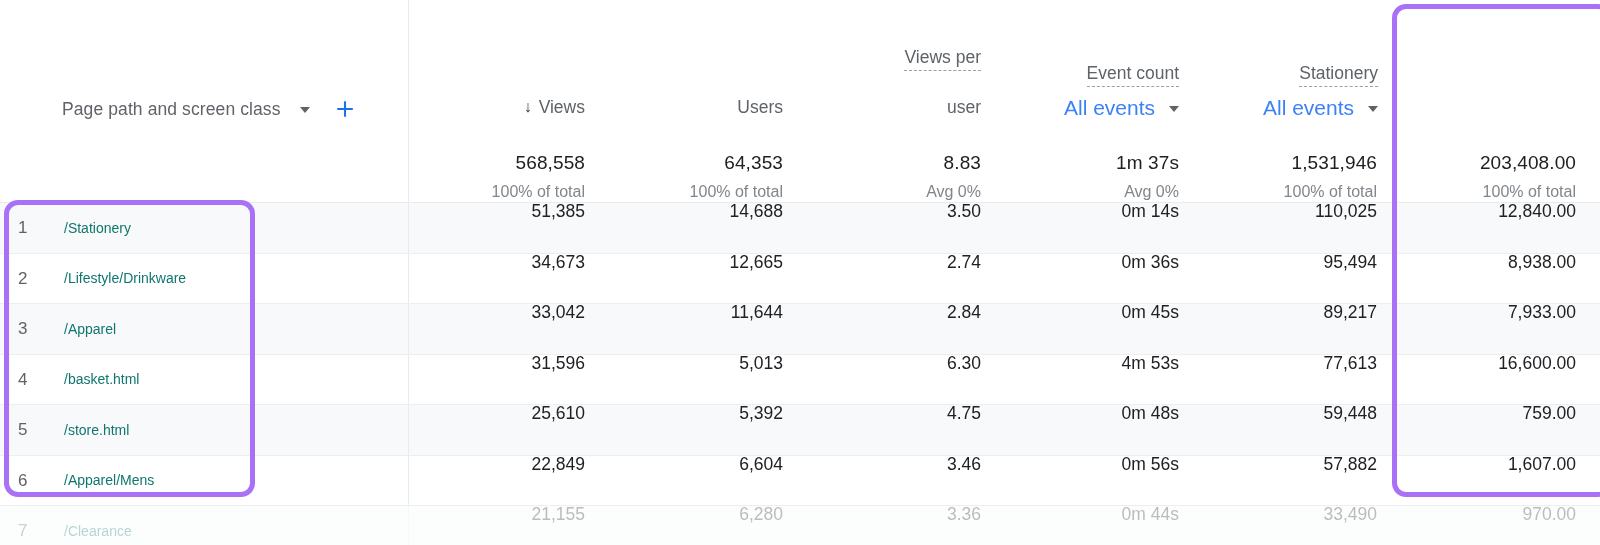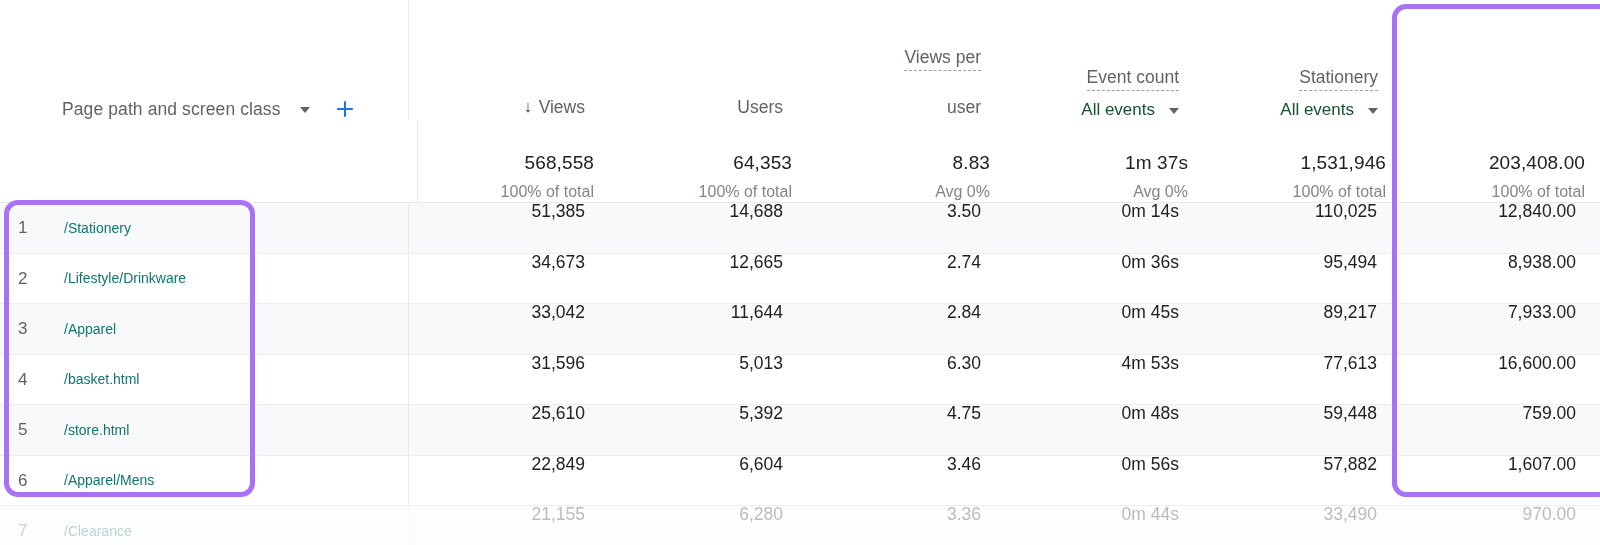--- a/index.html
+++ b/index.html
@@ -104,36 +104,35 @@
     color: #3c4043;
     font-size: 16px;
     vertical-align: 1px;
   }
   .sub-select {
     display: flex;
     align-items: center;
     margin-top: 10px;
   }
   .sub-select .sub-label {
-    font-size: 17px;
-    color: #14532d;
+    font-size: 21px;
+    color: #3b82f6;
     text-align: right;
   }
   .sub-select .caret {
     margin-left: 14px;
     margin-top: 1px;
     border-top-color: #5f6368;
   }
 
   
   .totals-row {
     height: 83px;
     background: #ffffff;
     border-bottom: 1px solid #e8eaed;
-    padding-left: 9px;
   }
   .totals-row .metric-cell {
     flex-direction: column;
     align-items: flex-end;
     padding-top: 14px;
   }
   .total-value {
     font-size: 19px;
     color: #202124;
     line-height: 24px;

